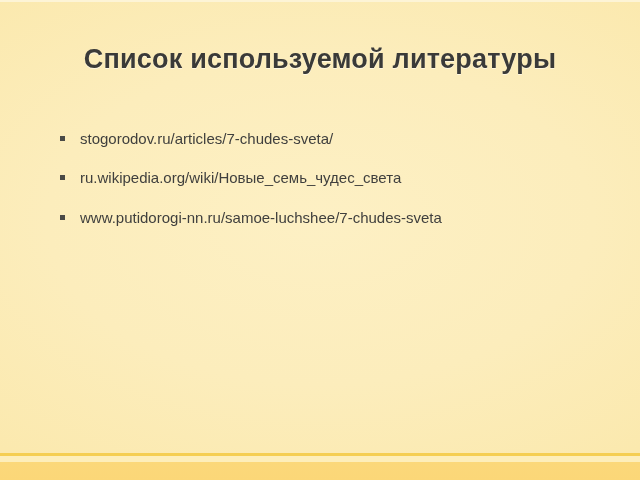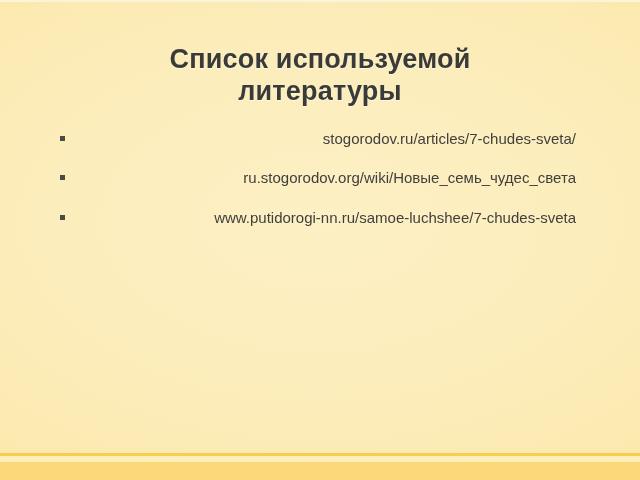--- a/index.html
+++ b/index.html
@@ -45,42 +45,41 @@
   .title-block {
     position: absolute;
     top: 44px;
     left: 0;
     width: 640px;
     text-align: center;
   }
 
   .title {
     margin: 0;
-    padding: 0 102px;
+    padding: 0 70px;
     font-size: 27px;
     font-weight: bold;
     line-height: 1.18;
     letter-spacing: 0.2px;
     color: #3a3a38;
     text-shadow: 0 1px 0 rgba(255, 255, 255, 0.55);
   }
 
   
   .body-block {
     position: absolute;
     top: 130px;
     left: 0;
     width: 640px;
   }
 
   .bullet-list {
     list-style: none;
     margin: 0;
     padding: 0 64px 0 59px;
-    text-align: right;
   }
 
   .bullet-item {
     position: relative;
     padding-left: 21px;
     margin-bottom: 22px;
     font-size: 15px;
     line-height: 1.15;
     color: #3f3f3d;
     white-space: nowrap;
@@ -149,21 +148,21 @@
   <div class="body-block">
     <ul class="bullet-list">
 
       <li class="bullet-item">
         <span class="bullet-marker"></span>
         <span>stogorodov.ru/articles/7-chudes-sveta/</span>
       </li>
 
       <li class="bullet-item">
         <span class="bullet-marker"></span>
-        <span>ru.stogorodov.org/wiki/Новые_семь_чудес_света</span>
+        <span>ru.wikipedia.org/wiki/Новые_семь_чудес_света</span>
       </li>
 
       <li class="bullet-item">
         <span class="bullet-marker"></span>
         <span>www.putidorogi-nn.ru/samoe-luchshee/7-chudes-sveta</span>
       </li>
 
     </ul>
   </div>
 

